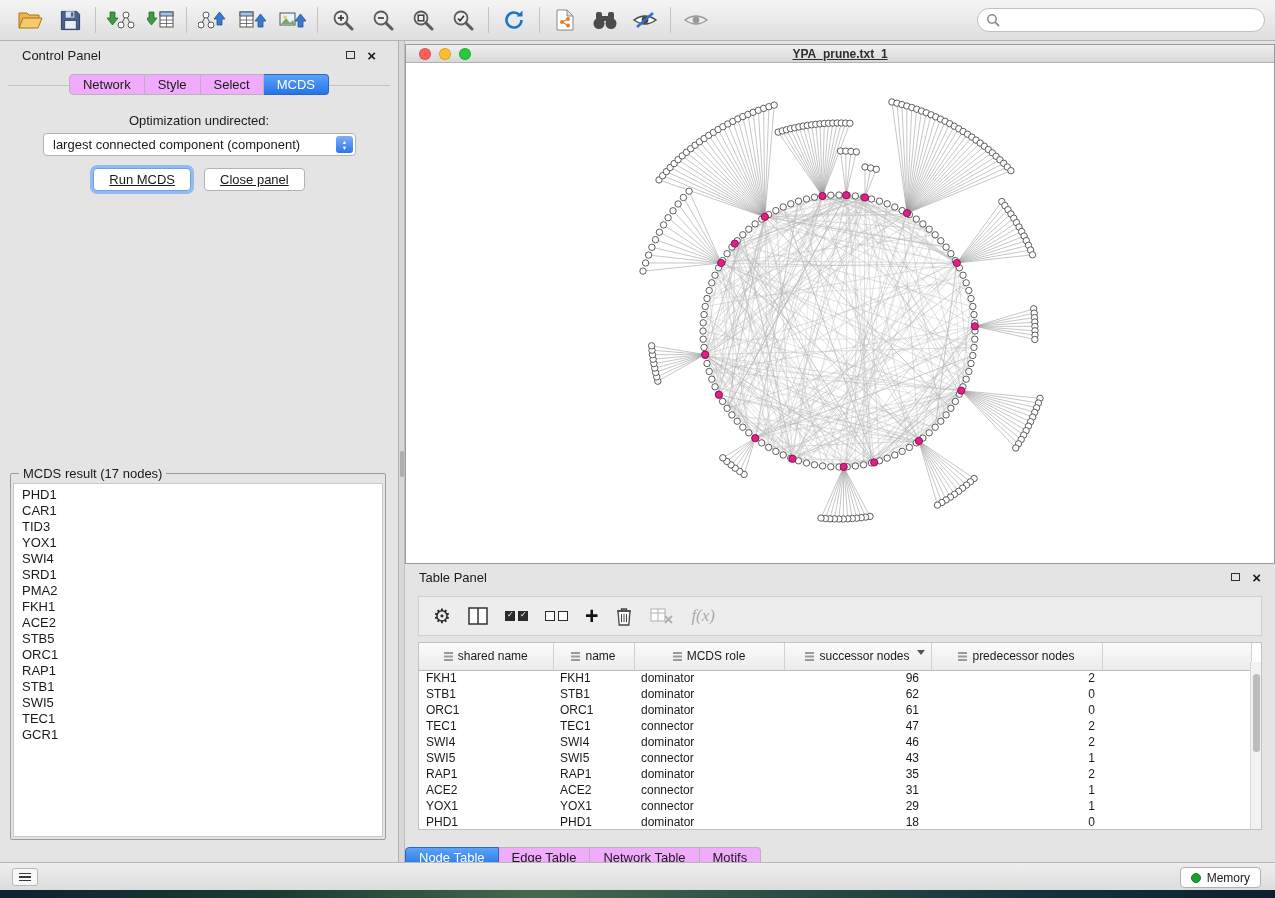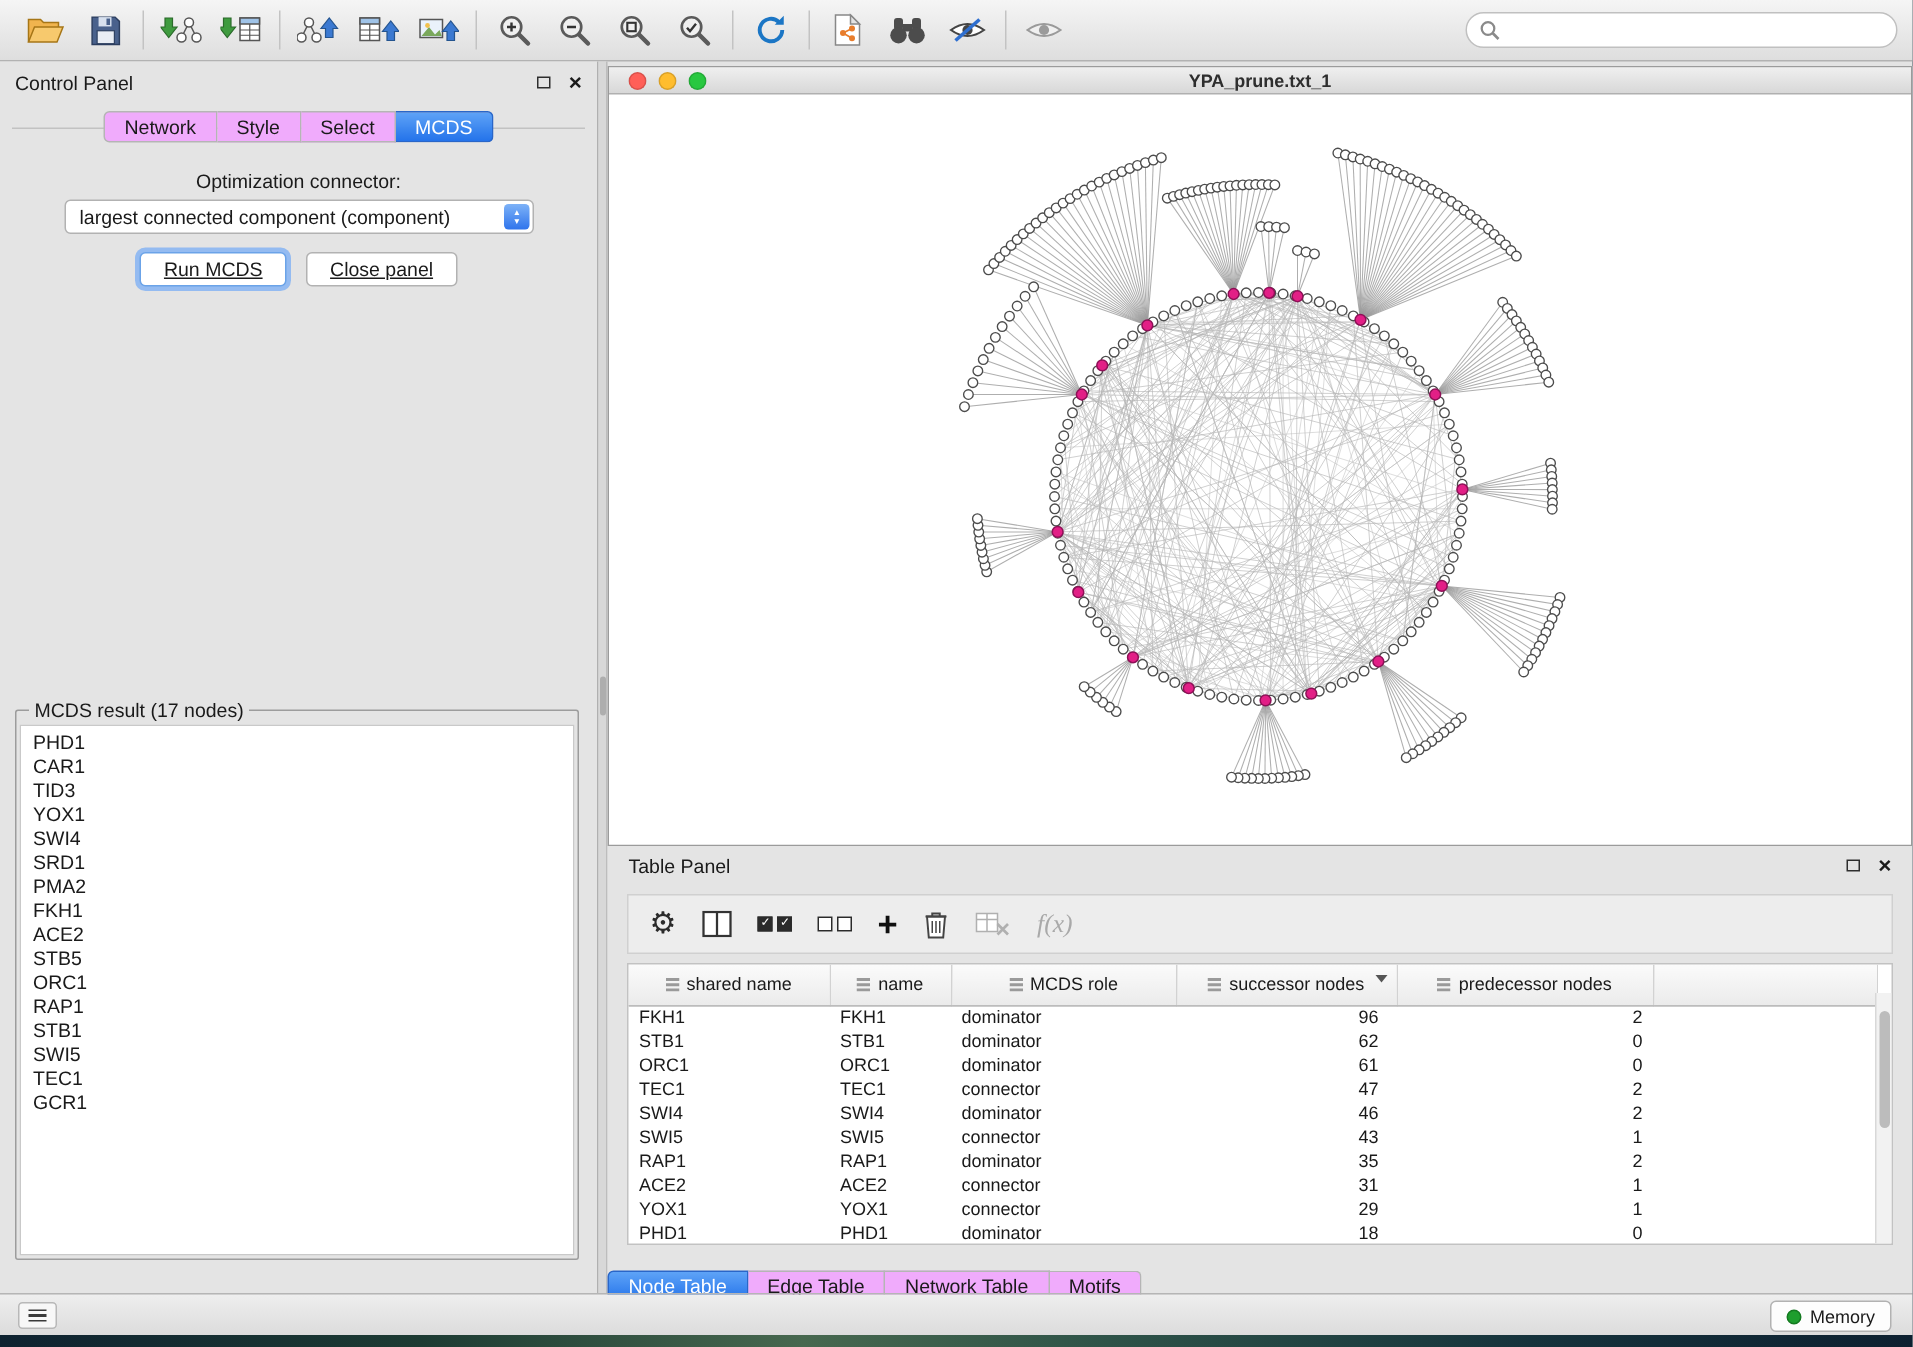--- a/index.html
+++ b/index.html
@@ -15,21 +15,21 @@
   background:linear-gradient(#f5f5f5,#dedede);border-bottom:1px solid #b2b2b2;
   display:flex;align-items:center;padding:0 10px;}
 .tb-btn{width:40px;height:34px;display:flex;align-items:center;justify-content:center;border-radius:4px;flex:0 0 auto;}
 .tb-sep{width:1px;height:26px;background:#c3c3c3;margin:0 5px;flex:0 0 auto;}
 .search{margin-left:auto;width:288px;height:24px;border:1px solid #c0c0c0;border-radius:12px;background:#fff;
   display:flex;align-items:center;padding:0 8px;gap:5px;}
 .search input{border:none;outline:none;flex:1;font-size:12px;font-family:"Liberation Sans",sans-serif;background:transparent;}
 
 
 .control-panel{position:absolute;left:0;top:41px;width:399px;height:821px;background:#e4e4e4;border-right:1px solid #b0b0b0;}
-.cp-header{height:28px;display:flex;align-items:center;padding:0 10px;}
+.cp-header{height:28px;display:flex;align-items:center;padding:0 22px;}
 .panel-title{font-size:13px;color:#1a1a1a;}
 .win-icons{margin-left:auto;display:flex;align-items:center;gap:12px;}
 .float-box{width:9px;height:8px;border:1.5px solid #2e2e2e;}
 .close-x{font-size:15px;font-weight:bold;color:#1a1a1a;line-height:1;}
 .tab-rule{position:absolute;left:8px;right:8px;top:44px;border-top:1px solid #c2c2c2;}
 .cp-tabs{position:absolute;top:33px;left:0;right:0;display:flex;justify-content:center;z-index:2;}
 .seg{height:21px;padding:0 13px;display:flex;align-items:center;background:#f0abfc;border:1px solid #b5b5b5;border-left:none;font-size:13px;cursor:default;}
 .seg.first{border-left:1px solid #b5b5b5;border-radius:4px 0 0 4px;}
 .seg.last{border-radius:0 4px 4px 0;}
 .seg.active{background:linear-gradient(#5ea3f7,#2473ea);border-color:#2a66c8;color:#fff;}
@@ -49,21 +49,21 @@
 
 
 .v-splitter{position:absolute;left:399px;top:41px;width:6px;height:821px;background:#d8d8d8;border-right:1px solid #bdbdbd;}
 .v-splitter .grip{position:absolute;left:1px;top:410px;width:4px;height:26px;background:#aeaeae;border-radius:2px;}
 
 
 .network-window{position:absolute;left:405px;top:44px;width:870px;height:520px;background:#fff;border:1px solid #9b9b9b;}
 .net-titlebar{height:18px;background:linear-gradient(#efefef,#d8d8d8);border-bottom:1px solid #b0b0b0;position:relative;display:flex;align-items:center;}
 .traffic{display:flex;gap:8px;margin-left:13px;z-index:2;}
 .light{width:12px;height:12px;border-radius:50%;border:.5px solid rgba(0,0,0,.15);}
-.net-title{position:absolute;left:0;right:0;text-align:center;font-size:12px;font-weight:bold;color:#2e2e2e;}
+.net-title{position:absolute;left:0;right:0;text-align:center;font-size:12px;font-weight:bold;color:#2e2e2e;text-decoration:underline;}
 #network-svg{display:block;background:#fff;}
 
 
 .table-panel{position:absolute;left:405px;top:564px;width:870px;height:298px;background:#e4e4e4;}
 .tp-header{height:26px;display:flex;align-items:center;padding:0 14px;}
 .tp-toolbar{position:absolute;left:13px;top:32px;width:844px;height:40px;background:#ededed;border:1px solid #d0d0d0;
   display:flex;align-items:center;gap:17px;padding:0 14px;}
 .tpi{display:flex;align-items:center;justify-content:center;}
 .gear-glyph{font-size:20px;color:#2b2b2b;line-height:1;}
 .plus-glyph{font-size:23px;font-weight:bold;color:#101010;line-height:1;}
@@ -247,21 +247,21 @@
         <span class="close-x">×</span>
       </span>
     </div>
     <div class="tab-rule"></div>
     <div class="cp-tabs">
       <div class="seg first">Network</div>
       <div class="seg">Style</div>
       <div class="seg">Select</div>
       <div class="seg last active">MCDS</div>
     </div>
-    <div class="cp-opt-label">Optimization connector:</div>
+    <div class="cp-opt-label">Optimization undirected:</div>
     <div class="cp-select">
       <span>largest connected component (component)</span>
       <span class="select-stepper">
         <span>▲</span>
             <span>▼</span>
       </span>
     </div>
     <div class="cp-buttons">
       <div class="btn focused">Run MCDS</div>
       <div class="btn">Close panel</div>

